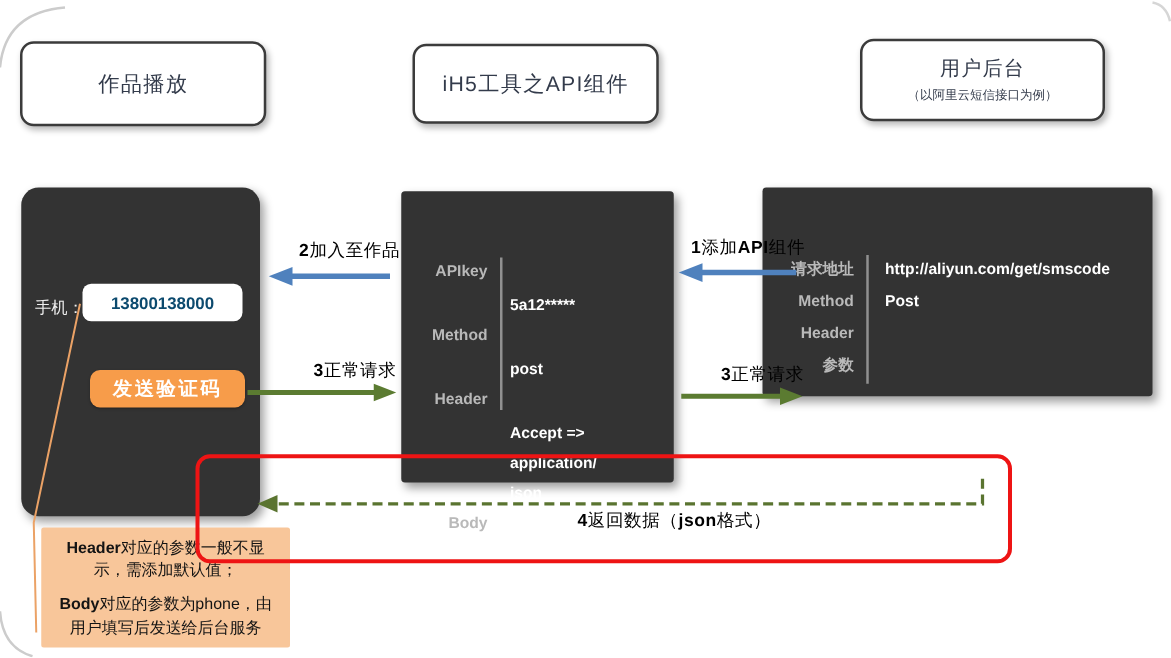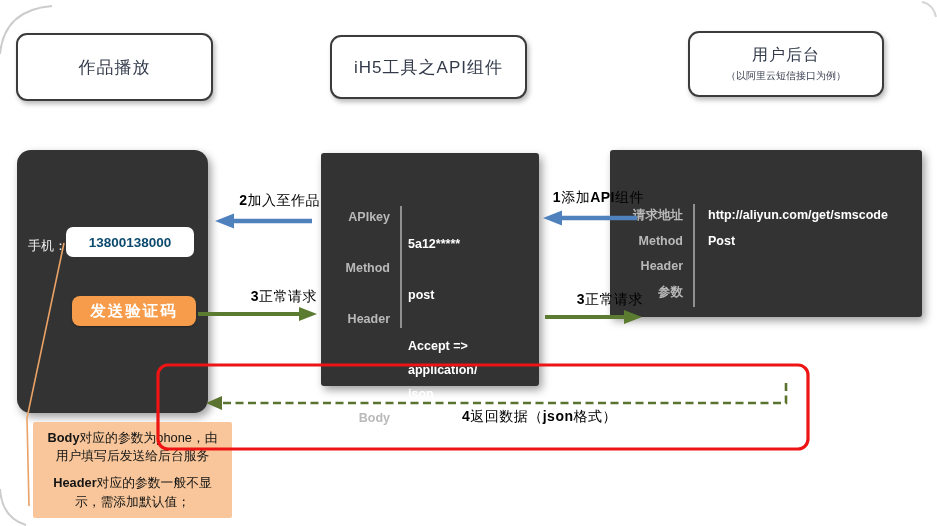--- a/index.html
+++ b/index.html
@@ -144,17 +144,17 @@
   <div class="vdiv" style="left:83px;top:54px;height:103px;"></div>
 </div>
 
 <div class="flabel layer-txt" style="left:210px;top:192px;width:110px;"><span style="font-weight: bold;">2</span><span>加入至作品</span></div>
 <div class="flabel layer-txt" style="left:532px;top:189px;width:112px;"><span style="font-weight: bold;">1</span><span>添加</span><span style="font-weight: bold;">API</span><span>组件</span></div>
 <div class="flabel layer-txt" style="left:207px;top:288px;width:110px;"><span style="font-weight: bold;">3</span><span>正常请求</span></div>
 <div class="flabel layer-txt" style="left:533px;top:291px;width:110px;"><span style="font-weight: bold;">3</span><span>正常请求</span></div>
 <div class="flabel layer-txt" style="left:405px;top:408px;width:212px;"><span style="font-weight: bold;">4</span><span>返回数据（</span><span style="font-weight: bold;">json</span><span>格式）</span></div>
 
 <div class="note" style="left:33px;top:422px;width:199px;height:96px;">
+  <p><span style="font-weight: bold;">Header</span><span>对应的参数一般不显
+示，需添加默认值；</span></p>
   <p><span style="font-weight: bold;">Body</span><span>对应的参数为phone，由
 用户填写后发送给后台服务</span></p>
-  <p><span style="font-weight: bold;">Header</span><span>对应的参数一般不显
-示，需添加默认值；</span></p>
 </div>
 
 </body></html>

